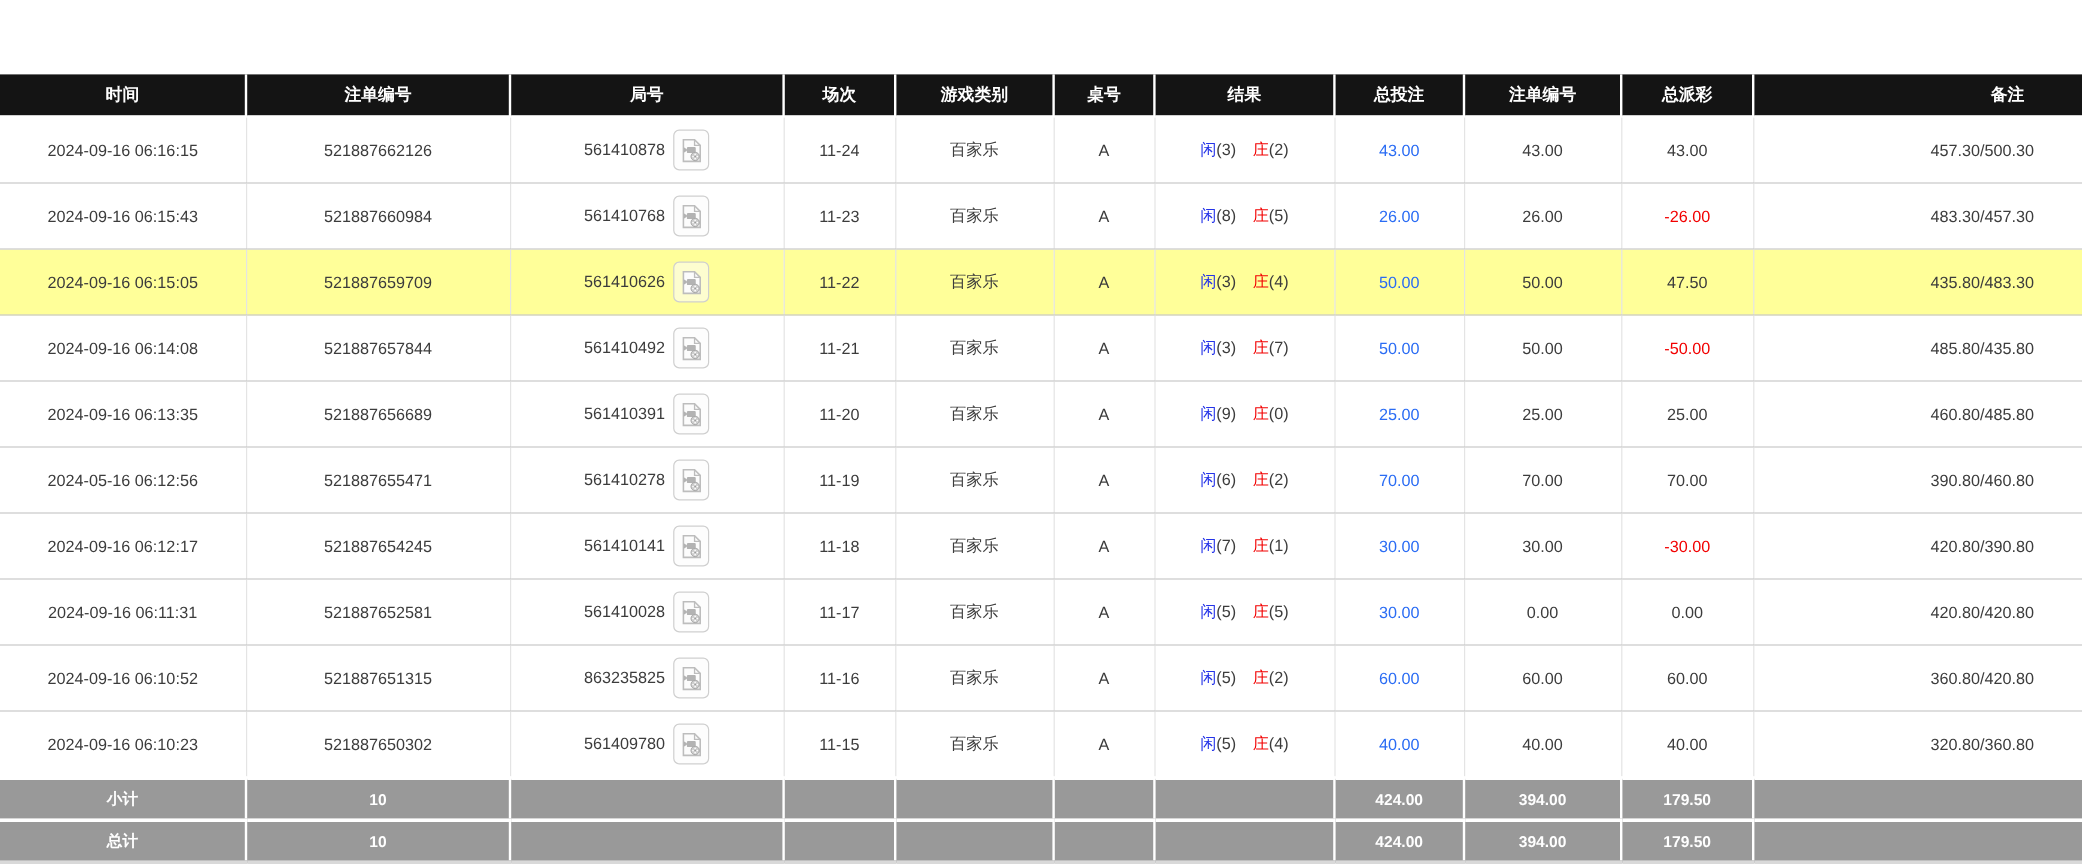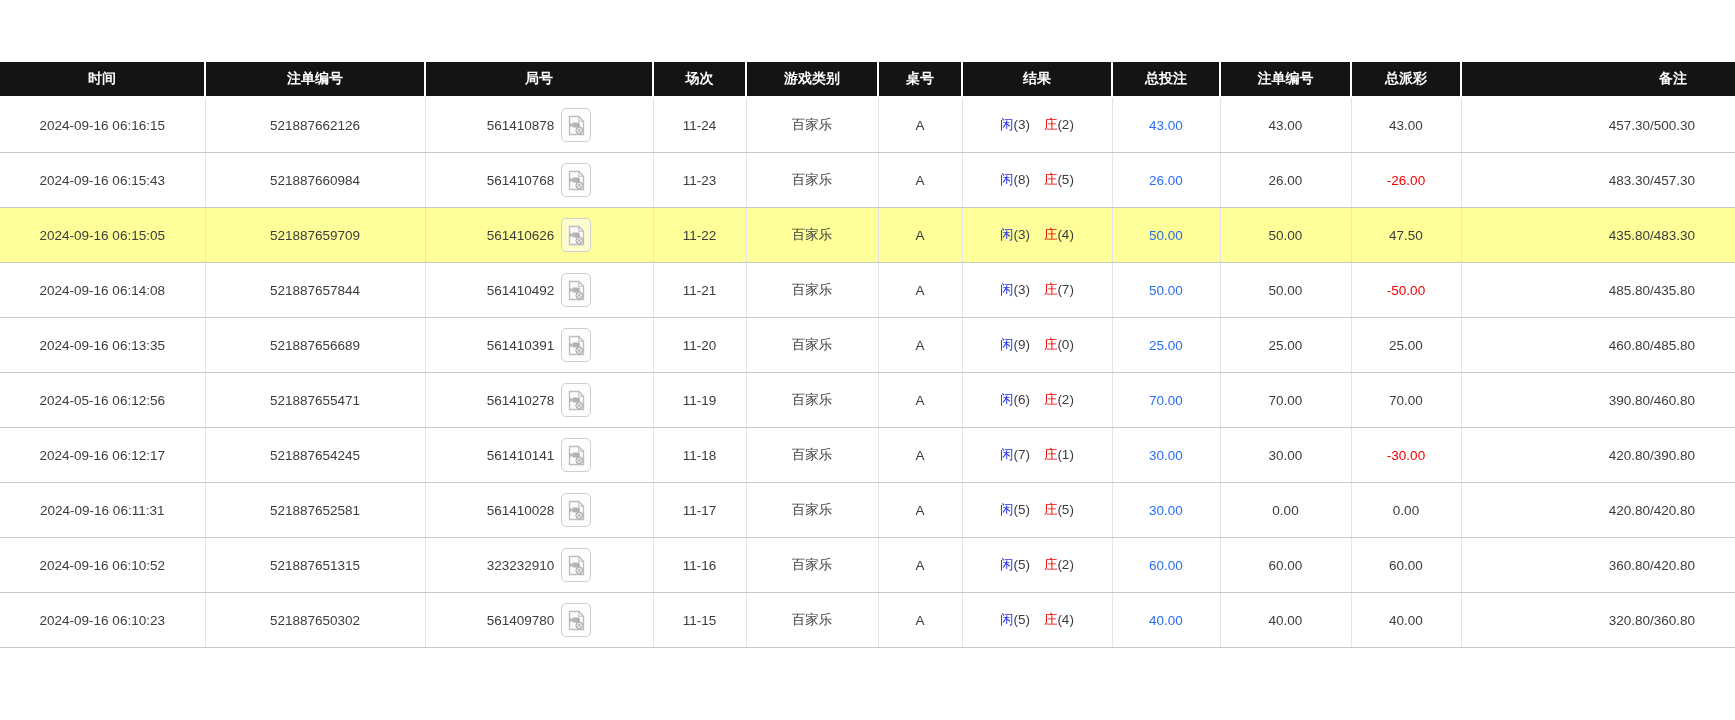--- a/index.html
+++ b/index.html
@@ -369,21 +369,21 @@
     <td><span class="bet-blue">30.00</span></td>
     <td>0.00</td>
     <td><span class="payout">0.00</span></td>
     <td class="remark">420.80/420.80</td>
   </tr>
 
   <tr>
     <td>2024-09-16 06:10:52</td>
     <td>521887651315</td>
     <td>
-      <span class="round-num">323232910</span><span class="video-btn">
+      <span class="round-num">863235825</span><span class="video-btn">
         <svg width="17" height="21" viewBox="0 0 17 21" aria-hidden="true">
           <path d="M1.5 1.5 H10.8 L15.5 6.2 V19.5 H1.5 Z" fill="#fcfcfc" stroke="#bdbdbd" stroke-width="1.3"></path>
           <path d="M10.8 1.5 V6.2 H15.5" fill="none" stroke="#bdbdbd" stroke-width="1.1"></path>
           <rect x="4.4" y="7.4" width="7.4" height="5.2" rx="1" fill="#b3b3b3"></rect>
           <path d="M4.4 9.3 L1.8 7.8 V12.2 L4.4 10.7 Z" fill="#b3b3b3"></path>
           <circle cx="11.3" cy="15.4" r="3.5" fill="#cdcdcd" stroke="#a5a5a5" stroke-width="0.8"></circle>
           <circle cx="11.3" cy="13.6" r="0.7" fill="#ffffff"></circle>
           <circle cx="9.5" cy="15.4" r="0.7" fill="#ffffff"></circle>
           <circle cx="13.1" cy="15.4" r="0.7" fill="#ffffff"></circle>
           <circle cx="11.3" cy="17.2" r="0.7" fill="#ffffff"></circle>
@@ -430,16 +430,42 @@
       <span class="result-group"><span class="player">闲</span><span class="pts">(5)</span></span>
       <span class="result-group"><span class="banker">庄</span><span class="pts">(4)</span></span>
     </td>
     <td><span class="bet-blue">40.00</span></td>
     <td>40.00</td>
     <td><span class="payout">40.00</span></td>
     <td class="remark">320.80/360.80</td>
   </tr>
 </tbody>
     <tbody class="summary">
-
+  <tr>
+    <td>小计</td>
+    <td>10</td>
+    <td></td>
+    <td></td>
+    <td></td>
+    <td></td>
+    <td></td>
+    <td>424.00</td>
+    <td>394.00</td>
+    <td>179.50</td>
+    <td></td>
+  </tr>
+
+  <tr>
+    <td>总计</td>
+    <td>10</td>
+    <td></td>
+    <td></td>
+    <td></td>
+    <td></td>
+    <td></td>
+    <td>424.00</td>
+    <td>394.00</td>
+    <td>179.50</td>
+    <td></td>
+  </tr>
 </tbody>
   </table>
 </div>
 
 </body></html>

